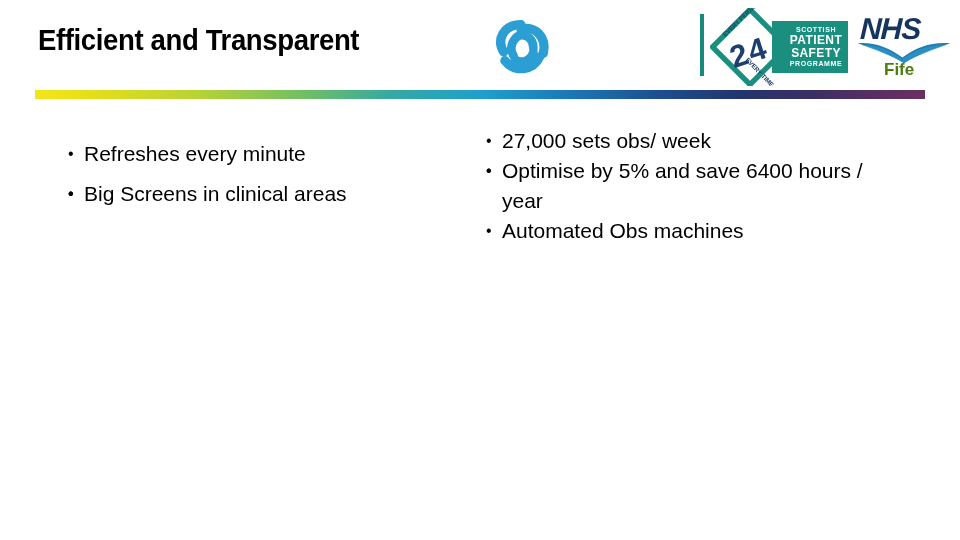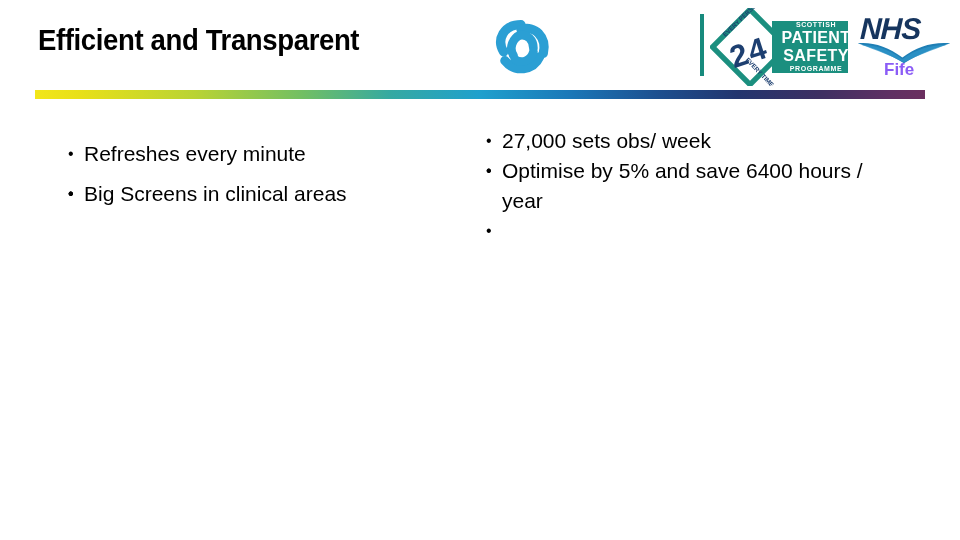--- a/index.html
+++ b/index.html
@@ -110,21 +110,21 @@
   }
   .spsp-sm {
     color: #ffffff;
     font-size: 7px;
     font-weight: bold;
     letter-spacing: 0.6px;
     line-height: 1.15;
   }
   .spsp-lg {
     color: #ffffff;
-    font-size: 16px;
+    font-size: 12px;
     font-weight: bold;
     letter-spacing: 0.4px;
     line-height: 1.12;
   }
 
   
   #nhs-logo {
     position: absolute;
     left: 368px;
     top: 4px;
@@ -148,21 +148,21 @@
     top: 30px;
     width: 96px;
     height: 24px;
   }
   #nhs-fife-label {
     position: absolute;
     left: 28px;
     top: 50px;
     font-size: 17px;
     font-weight: bold;
-    color: #8b5cf6;
+    color: #4d7c0f;
   }
 
   
   #gradient-rule {
     position: absolute;
     left: 35px;
     top: 90px;
     width: 890px;
     height: 9px;
     background: linear-gradient(to right,
@@ -312,16 +312,17 @@
     </li>
     <li class="bullet-item">
       <span class="bullet-dot">•</span>
     </li>
     <li class="bullet-item">
       <span class="bullet-dot">•</span>
       <span>Optimise by 5% and save 6400 hours / year</span>
     </li>
     <li class="bullet-item">
       <span class="bullet-dot">•</span>
+      <span>Automated Obs machines</span>
     </li>
   </ul>
 
 </div>
 
 </body></html>

